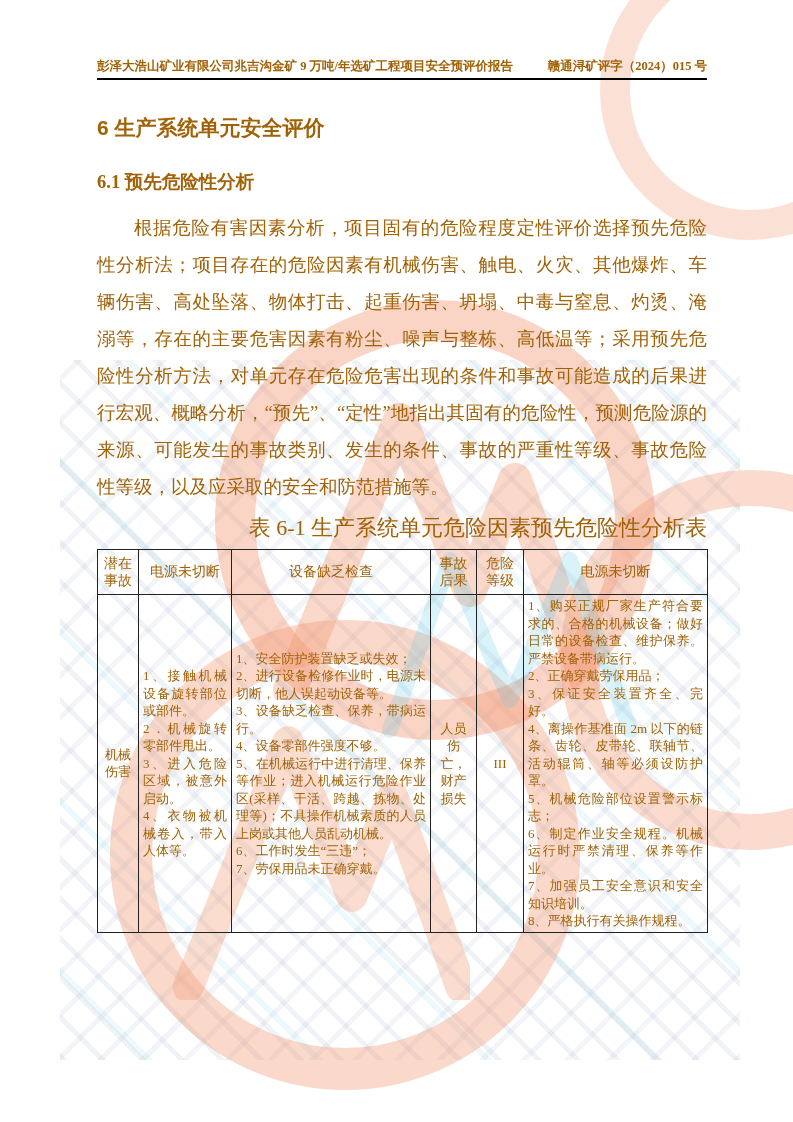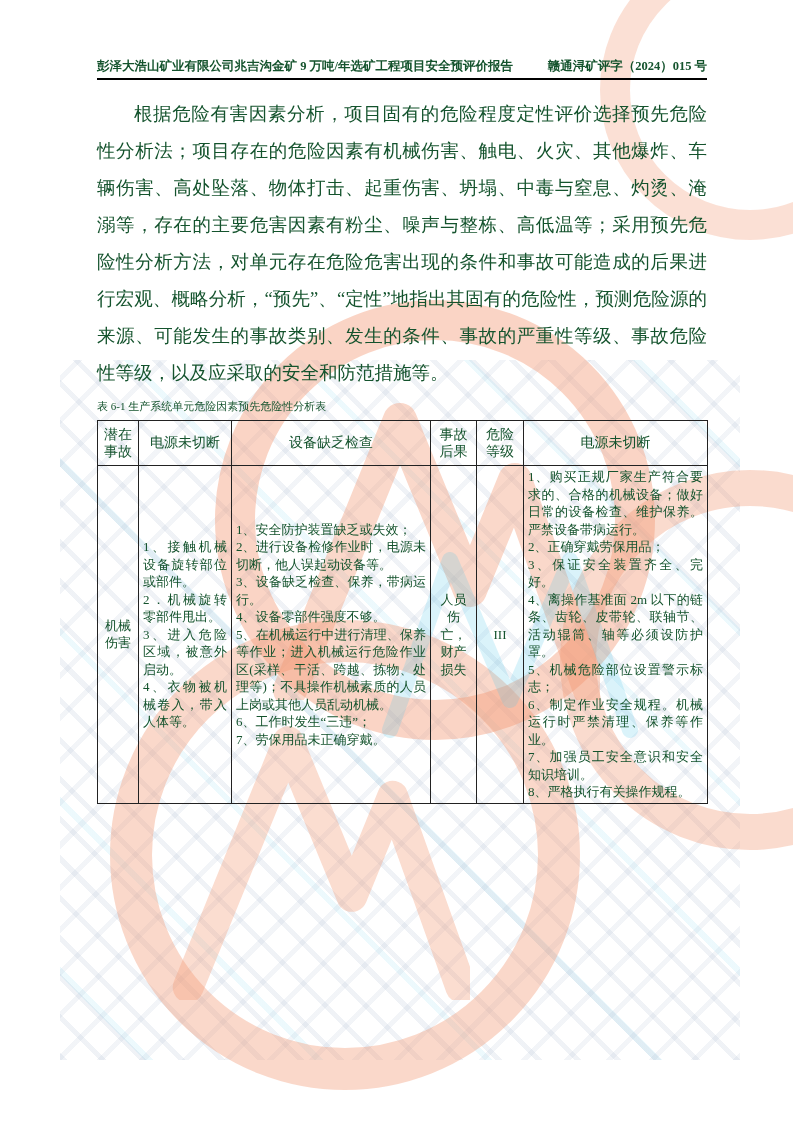--- a/index.html
+++ b/index.html
@@ -2,21 +2,21 @@
 <html lang="zh"><head>
 <meta charset="utf-8">
 <style>
   html,body{margin:0;padding:0;}
   .page{
     position:relative;
     width:793px;height:1122px;
     background:#ffffff;
     overflow:hidden;
     font-family:"Liberation Serif","DejaVu Serif",serif;
-    color:#14532d;
+    color:#a16207;
   }
   
   .watermark{position:absolute;inset:0;pointer-events:none;z-index:1;}
   .wm-ring{position:absolute;border-radius:50%;box-sizing:border-box;}
   .wm-ring.r1{left:215px;top:300px;width:440px;height:440px;border:40px solid rgba(242,153,116,0.42);}
   .wm-ring.r2{left:110px;top:620px;width:470px;height:470px;border:42px solid rgba(242,153,116,0.38);}
   .wm-ring.r3{left:560px;top:470px;width:380px;height:380px;border:36px solid rgba(242,153,116,0.35);}
   .wm-ring.r4{left:600px;top:-60px;width:300px;height:300px;border:30px solid rgba(242,153,116,0.30);}
   .wm-logo{position:absolute;opacity:0.45;}
   .hatch{
@@ -31,21 +31,21 @@
   .doc-header{
     display:flex;justify-content:space-between;align-items:flex-end;
     font-weight:bold;font-size:12.5px;white-space:nowrap;
     border-bottom:2px solid #000;padding-bottom:3px;
   }
   .intro{margin:12px 0 0 0;font-size:18.5px;line-height:37px;text-align:justify;}
   sup{font-size:12px;}
   h1.sec{margin:34px 0 0 0;font-family:"Liberation Sans","DejaVu Sans",sans-serif;font-size:21px;font-weight:bold;}
   h2.subsec{margin:27px 0 0 0;font-size:18.5px;font-weight:bold;}
   p.body-p{margin:16px 0 0 0;font-size:18.5px;line-height:37px;text-align:justify;text-indent:2em;}
-  .tbl-caption{margin:7px 0 4px 0;font-size:11px;text-align:left;}
+  .tbl-caption{margin:7px 0 4px 0;font-size:22px;text-align:right;}
   table.analysis{
     margin-top:6px;width:610px;border-collapse:collapse;table-layout:fixed;
     font-size:13px;line-height:17.5px;
   }
   table.analysis th, table.analysis td{
     border:1px solid #222;padding:2px 4px;vertical-align:middle;
     white-space:pre-line;overflow:hidden;
   }
   table.analysis th{font-weight:normal;font-size:14px;text-align:center;height:40px;}
   td.c{text-align:center;}
@@ -75,20 +75,22 @@
   </div>
 
   <div class="content">
 
     <div class="doc-header">
       <span>彭泽大浩山矿业有限公司兆吉沟金矿 9 万吨/年选矿工程项目安全预评价报告</span>
       <span>赣通浔矿评字（2024）015 号</span>
     </div>
 
 
+    <h1 class="sec">6 生产系统单元安全评价</h1>
+    <h2 class="subsec">6.1 预先危险性分析</h2>
 
     <p class="body-p">根据危险有害因素分析，项目固有的危险程度定性评价选择预先危险性分析法；项目存在的危险因素有机械伤害、触电、火灾、其他爆炸、车辆伤害、高处坠落、物体打击、起重伤害、坍塌、中毒与窒息、灼烫、淹溺等，存在的主要危害因素有粉尘、噪声与整栋、高低温等；采用预先危险性分析方法，对单元存在危险危害出现的条件和事故可能造成的后果进行宏观、概略分析，“预先”、“定性”地指出其固有的危险性，预测危险源的来源、可能发生的事故类别、发生的条件、事故的严重性等级、事故危险性等级，以及应采取的安全和防范措施等。</p>
 
     <div class="tbl-caption">表 6-1 生产系统单元危险因素预先危险性分析表</div>
 
     <table class="analysis">
       <colgroup>
         <col style="width:41px">
           <col style="width:93px">
           <col style="width:199px">

